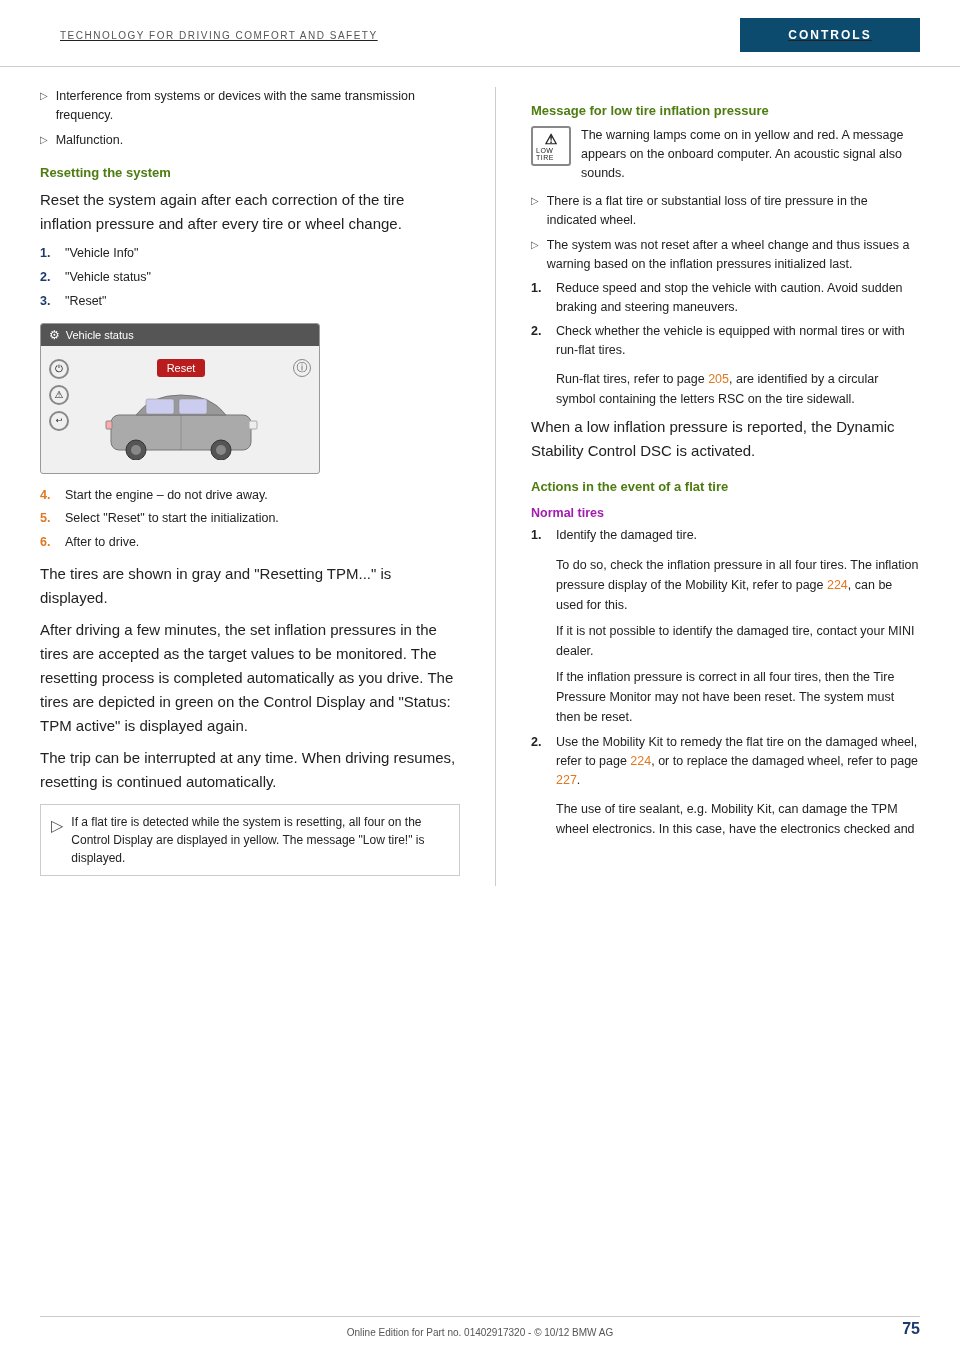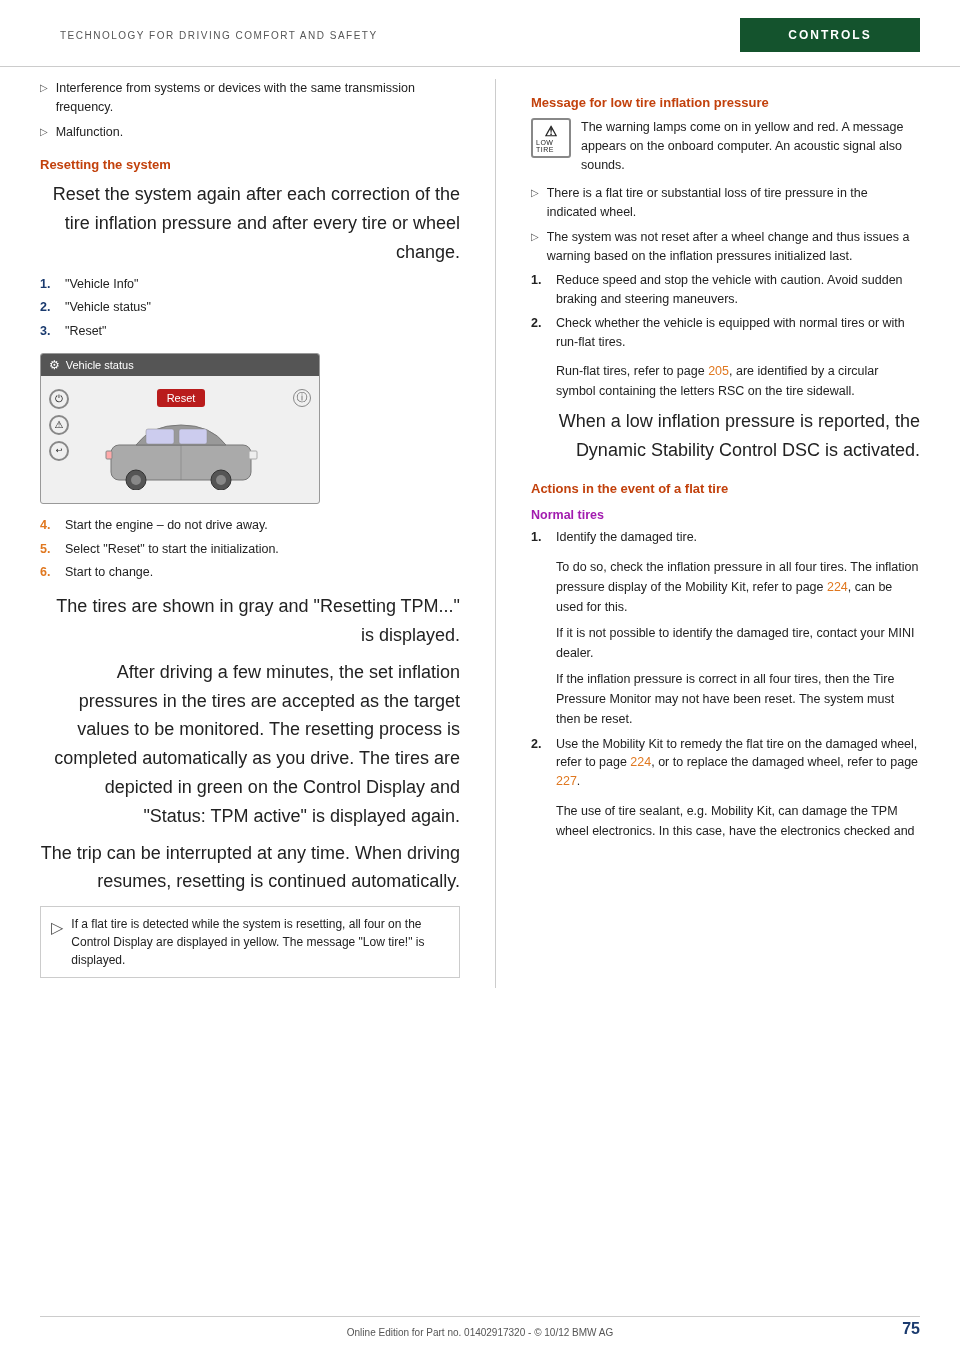--- a/index.html
+++ b/index.html
@@ -24,21 +24,21 @@
       font-size: 10px;
       letter-spacing: 1.5px;
       color: #555;
       text-transform: uppercase;
       padding: 10px 20px;
       display: flex;
       align-items: center;
     }
 
     .header-controls-box {
-      background: #14532d;
+      background: #0c4a6e;
       color: #fff;
       font-size: 12px;
       font-weight: bold;
       letter-spacing: 2px;
       padding: 10px 34px;
       display: flex;
       align-items: center;
       text-transform: uppercase;
       min-width: 180px;
       justify-content: center;
@@ -55,21 +55,21 @@
       width: 420px;
       flex-shrink: 0;
     }
 
     .right-column {
       flex: 1;
     }
 
     
     .section-heading {
-      color: #c2410c;
+      color: #4d7c0f;
       font-size: 13px;
       font-weight: bold;
       margin-bottom: 8px;
       margin-top: 16px;
     }
 
     
     .bullet-item {
       display: flex;
       align-items: flex-start;
@@ -220,24 +220,23 @@
 
     .note-arrow {
       color: #555;
       font-size: 16px;
       flex-shrink: 0;
       margin-top: 1px;
     }
 
     
     .body-text {
-      font-size: 18px;
+      font-size: 15px;
       line-height: 1.6;
       margin-bottom: 8px;
-      text-align: right;
     }
 
     
     .link-orange {
       color: #e07820;
     }
 
     
     .page-footer {
       position: absolute;
@@ -285,21 +284,22 @@
       line-height: 1.6;
       margin-bottom: 6px;
     }
 
     
     .header-wrapper {
       display: flex;
       justify-content: space-between;
       padding: 18px 40px 14px 40px;
       border-bottom: 1px solid #ccc;
-      margin-bottom: 12px;
+      margin-bottom: 20px;
+      text-decoration: underline;
     }
   </style>
 </head>
 <body>
 
 <div class="page-container">
 
   <div class="header-wrapper">
     <span class="header-left-text">TECHNOLOGY FOR DRIVING COMFORT AND SAFETY</span>
     <div class="header-controls-box">
@@ -384,21 +384,21 @@
         <li>
           <span class="num-label-orange">4.</span>
           <span>Start the engine – do not drive away.</span>
         </li>
         <li>
           <span class="num-label-orange">5.</span>
           <span>Select "Reset" to start the initialization.</span>
         </li>
         <li>
           <span class="num-label-orange">6.</span>
-          <span>Start to change.</span>
+          <span>After to drive.</span>
         </li>
       </ul>
 
       <p class="body-text">The tires are shown in gray and "Resetting TPM..." is displayed.</p>
       <p class="body-text">After driving a few minutes, the set inflation pressures in the tires are accepted as the target values to be monitored. The resetting process is completed automatically as you drive. The tires are depicted in green on the Control Display and "Status: TPM active" is displayed again.</p>
       <p class="body-text">The trip can be interrupted at any time. When driving resumes, resetting is continued automatically.</p>
 
       <div class="note-box">
         <span class="note-arrow">▷</span>
         <span>If a flat tire is detected while the system is resetting, all four on the Control Display are displayed in yellow. The message "Low tire!" is displayed.</span>

